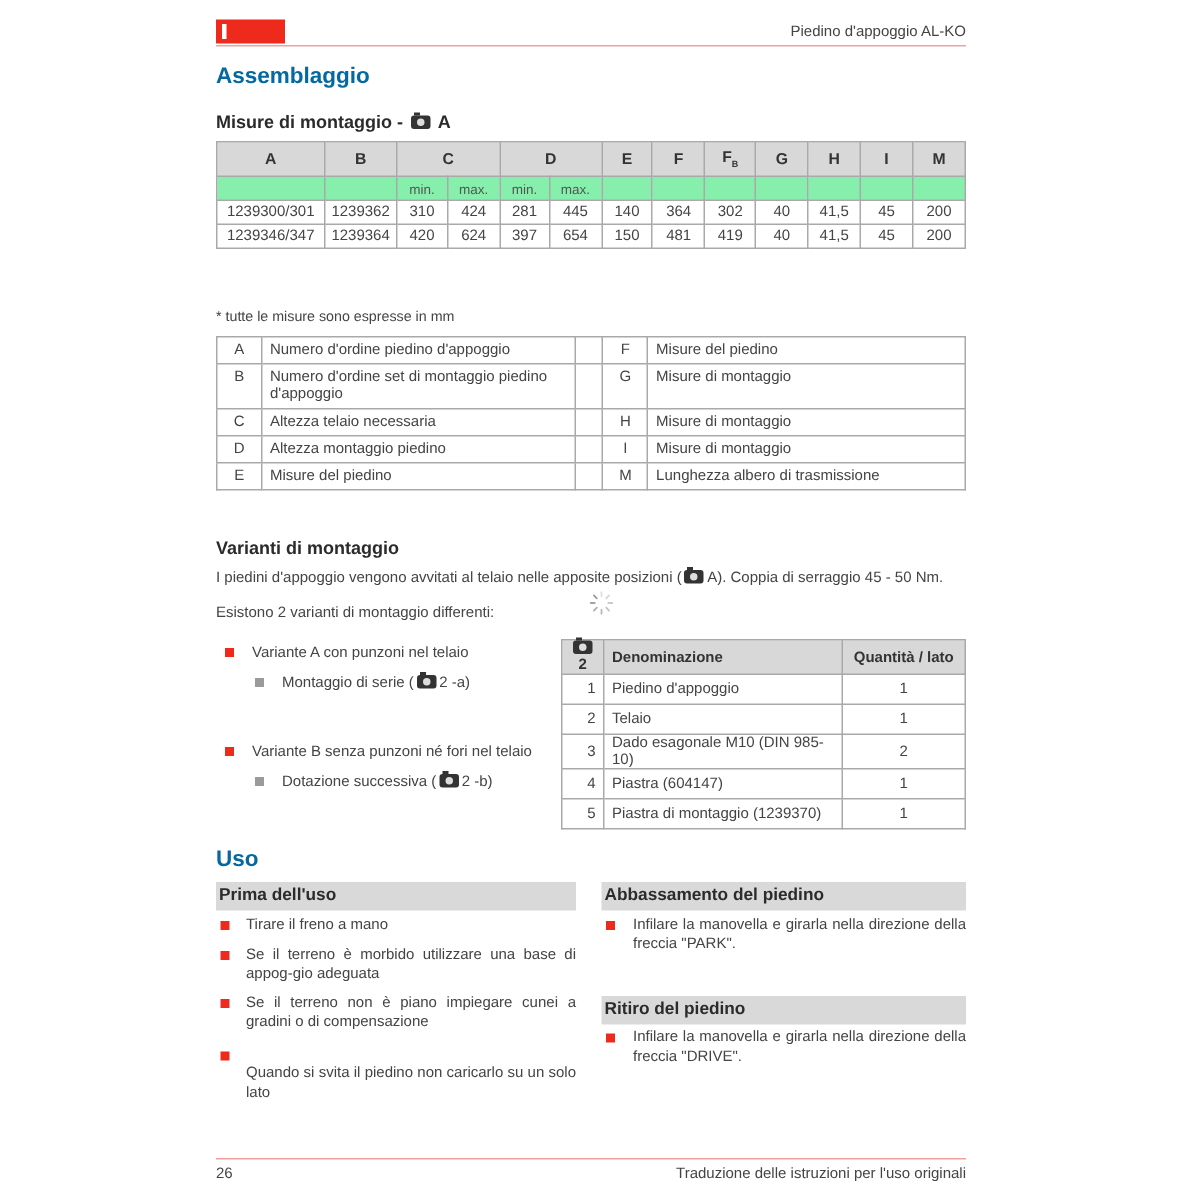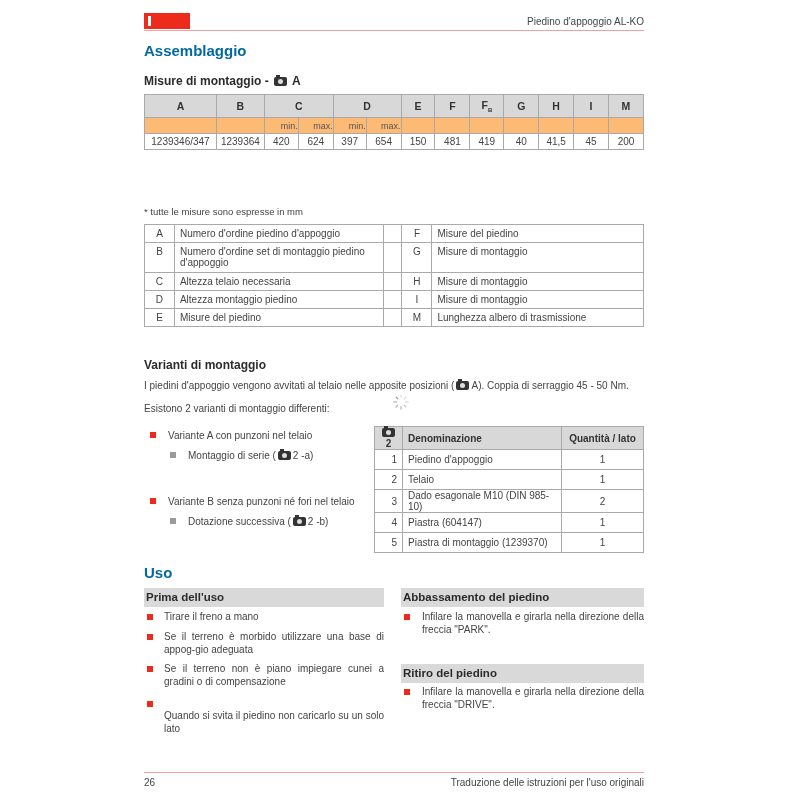--- a/index.html
+++ b/index.html
@@ -15,21 +15,21 @@
   .h2 { position: absolute; left: 144px; font-size: 12px; font-weight: bold; color: #2b2b2b; }
   .cam { display: inline-block; width: 13px; height: 9px; background: #333; border-radius: 2px; position: relative; vertical-align: -1px; margin: 0 2px; }
   .cam::after { content: ""; position: absolute; left: 4px; top: 2px; width: 5px; height: 5px; border-radius: 50%; background: #ddd; }
   .cam::before { content: ""; position: absolute; left: 2px; top: -2px; width: 4px; height: 2px; background: #333; }
 
   table { border-collapse: collapse; position: absolute; font-size: 10px; color: #444; }
   td, th { border: 1px solid #a9a9a9; }
 
   .mt { left: 144px; top: 94px; width: 500px; }
   .mt th { background: #d8d8d8; font-weight: bold; height: 23px; font-size: 10.5px; color: #333; }
-  .mt .sub td { background: #fdba74; height: 16px; font-size: 9px; text-align: right; color: #555; }
+  .mt .sub td { background: #86efac; height: 16px; font-size: 9px; text-align: center; color: #555; }
   .mt .row td { height: 16px; text-align: center; }
 
   .note { position: absolute; left: 144px; top: 206px; font-size: 9.5px; color: #444; }
 
   .lg { left: 144px; top: 224px; width: 500px; }
   .lg td { height: 18px; padding: 0 5px; vertical-align: top; padding-top: 3px; }
   .lg td.k { text-align: center; width: 30px; }
   .lg td.blank { width: 18px; }
 
   .para { position: absolute; left: 144px; font-size: 10px; color: #444; }
@@ -108,20 +108,35 @@
         <td></td>
         <td></td>
         <td></td>
         <td></td>
         <td></td>
         <td></td>
   </tr>
   </tbody>
     <tbody id="mt-body">
       <tr class="row">
+        <td>1239300/301</td>
+        <td>1239362</td>
+        <td>310</td>
+        <td>424</td>
+        <td>281</td>
+        <td>445</td>
+        <td>140</td>
+        <td>364</td>
+        <td>302</td>
+        <td>40</td>
+        <td>41,5</td>
+        <td>45</td>
+        <td>200</td>
+      </tr>
+      <tr class="row">
         <td>1239346/347</td>
         <td>1239364</td>
         <td>420</td>
         <td>624</td>
         <td>397</td>
         <td>654</td>
         <td>150</td>
         <td>481</td>
         <td>419</td>
         <td>40</td>

